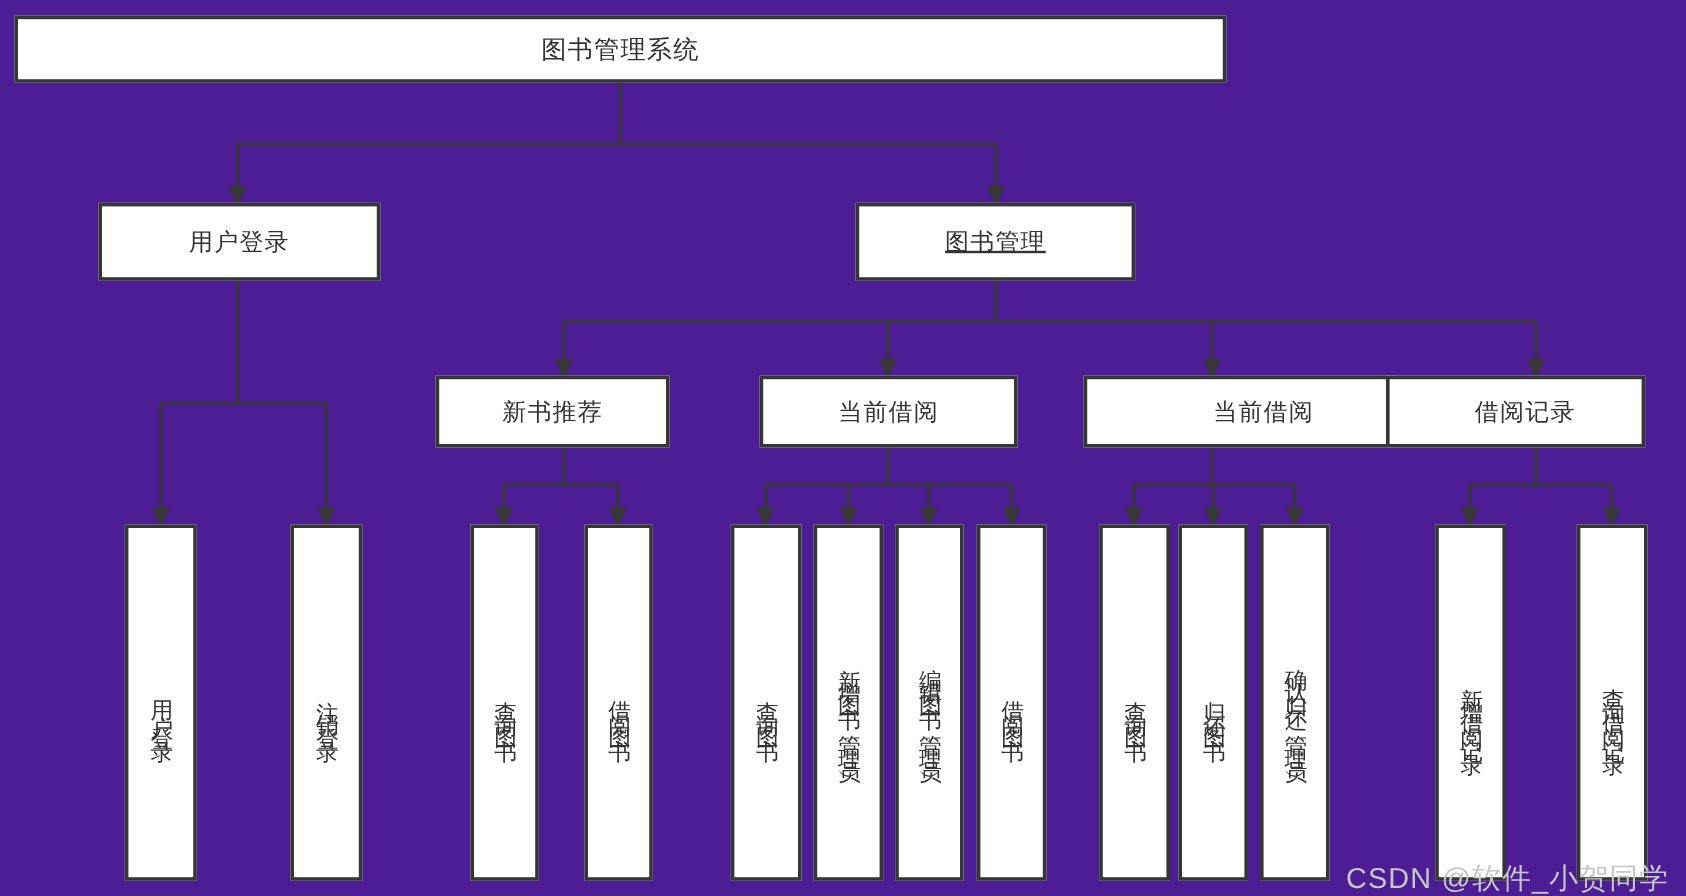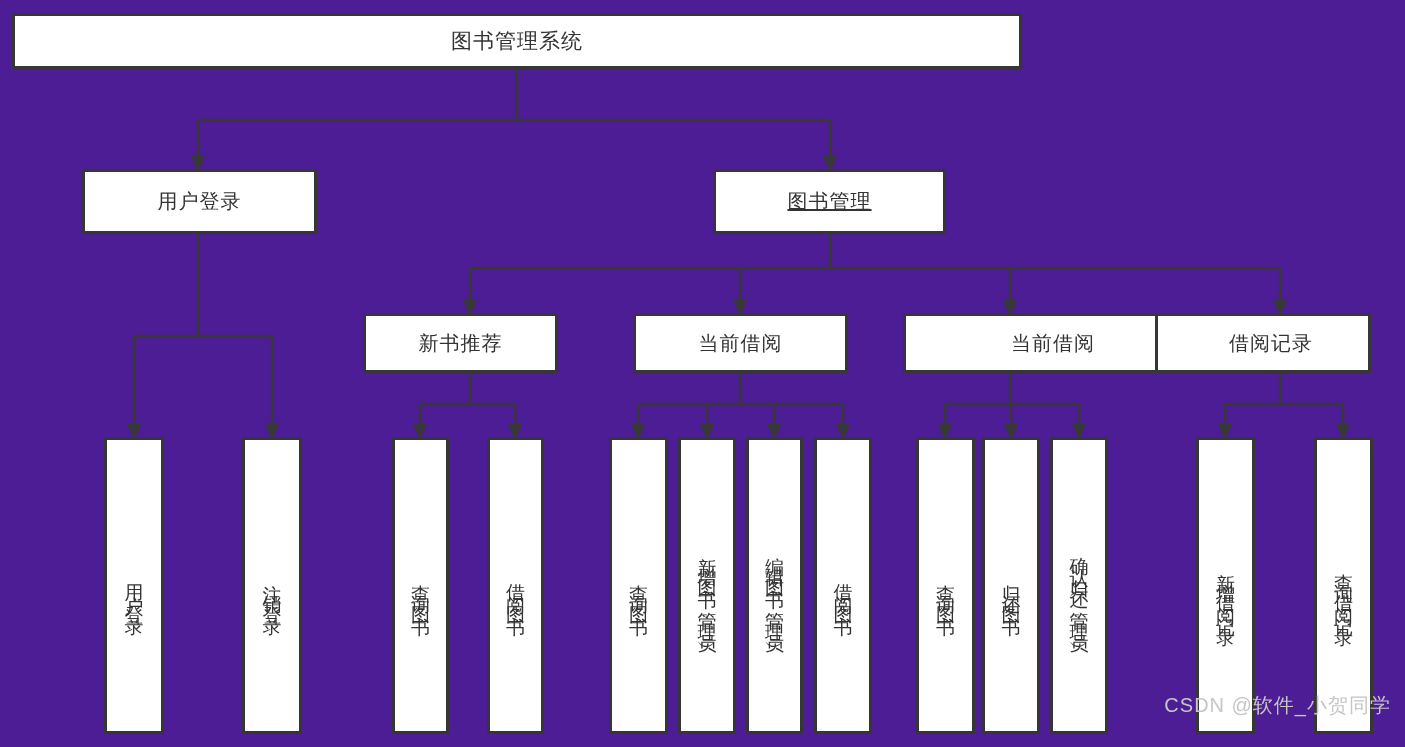--- a/index.html
+++ b/index.html
@@ -32,23 +32,23 @@
     writing-mode: vertical-rl;
     text-orientation: mixed;
     font-size: 19px;
     line-height: 1.15;
     letter-spacing: 11px;
     margin-bottom: -11px; 
     color: #333333;
   }
   .watermark {
     position: absolute;
-    top: 692px;
+    top: 716px;
     right: 14px;
-    font-size: 20px;
+    font-size: 24px;
     color: #c6c6c6;
     letter-spacing: 1px;
     white-space: nowrap;
   }
   svg line { stroke: #383838; stroke-width: 2.5; }
   svg polygon { fill: #383838; stroke: none; }
 </style>
 </head>
 <body>
 

